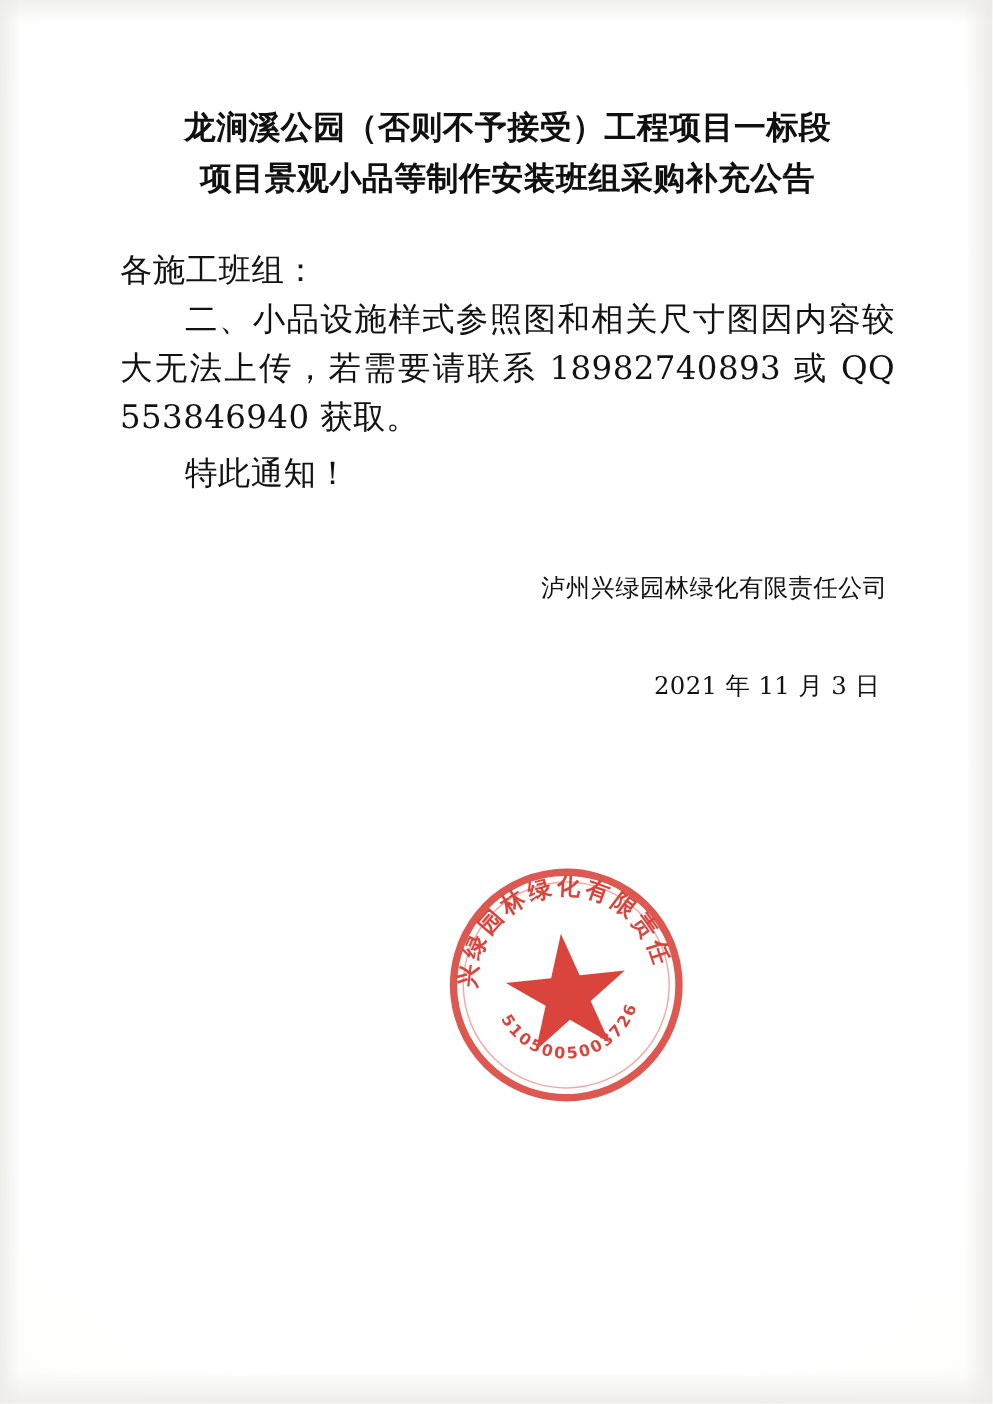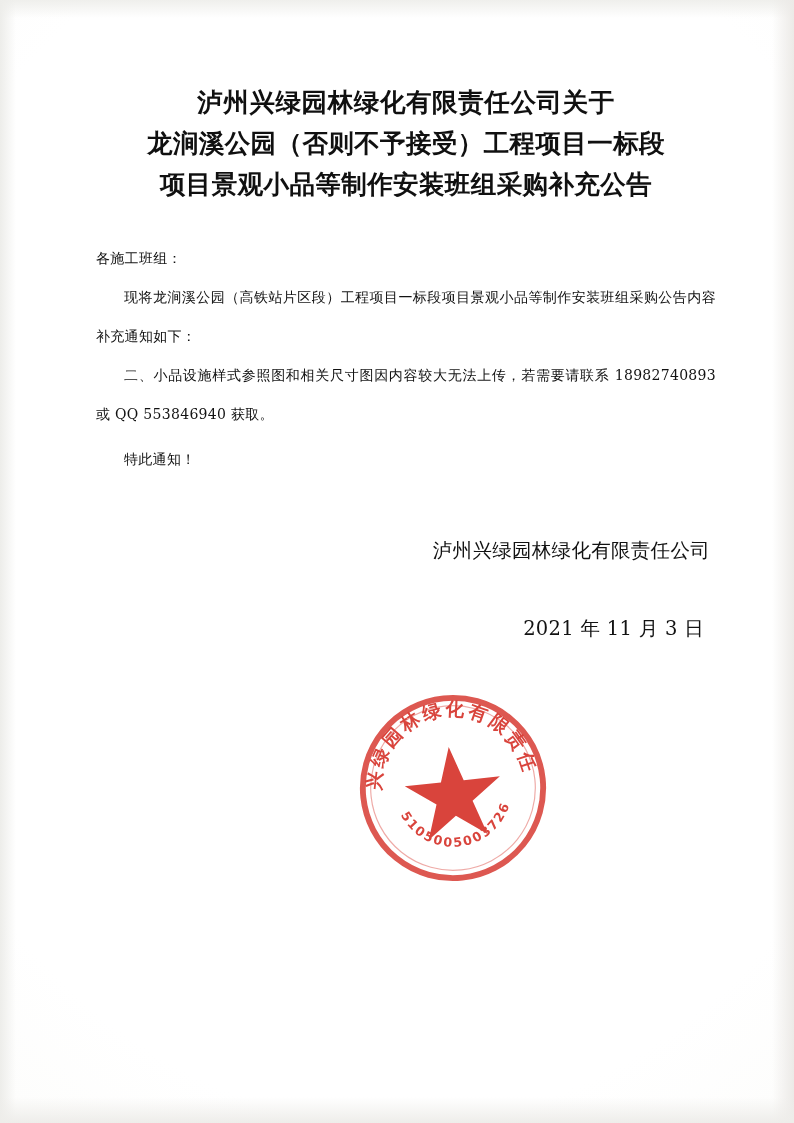--- a/index.html
+++ b/index.html
@@ -69,21 +69,21 @@
     margin: 0 0 0 0;
   }
   .doc-title .tline {
     display: block;
     white-space: nowrap;
   }
   .doc-title .tline.l1 { letter-spacing: 0.6px; }
 
   .body-block {
     margin-top: 34px;
-    font-size: 14px;
+    font-size: 26px;
     line-height: 39px;
     color: #121212;
     letter-spacing: 0.3px;
   }
   .para {
     margin: 0;
     text-align: justify;
     text-justify: inter-ideograph;
   }
   .para.indent2 { text-indent: 2em; }
@@ -122,28 +122,26 @@
 
 <div class="page">
   <div class="paper-edge-top"></div>
   <div class="paper-edge-left"></div>
   <div class="paper-edge-right"></div>
   <div class="paper-edge-bottom"></div>
 
   <div class="content">
 
     <h1 class="doc-title">
-      <span class="tline l1">泸州兴绿园林绿化有限责任公司关于</span>
       <span class="tline l2">龙涧溪公园（否则不予接受）工程项目一标段</span>
       <span class="tline l3">项目景观小品等制作安装班组采购补充公告</span>
     </h1>
 
     <div class="body-block">
       <p class="para">各施工班组：</p>
-      <p class="para indent2">现将龙涧溪公园（高铁站片区段）工程项目一标段项目景观小品等制作安装班组采购公告内容补充通知如下：</p>
       <p class="para indent2">二、小品设施样式参照图和相关尺寸图因内容较大无法上传，若需要请联系 18982740893 或 QQ 553846940 获取。</p>
       <div class="notice-sep"></div>
       <p class="para indent2">特此通知！</p>
     </div>
 
     <div class="sign-block">
       <span class="sign-line company">泸州兴绿园林绿化有限责任公司</span>
       <span class="sign-line date">2021 年 11 月 3 日</span>
     </div>
 

